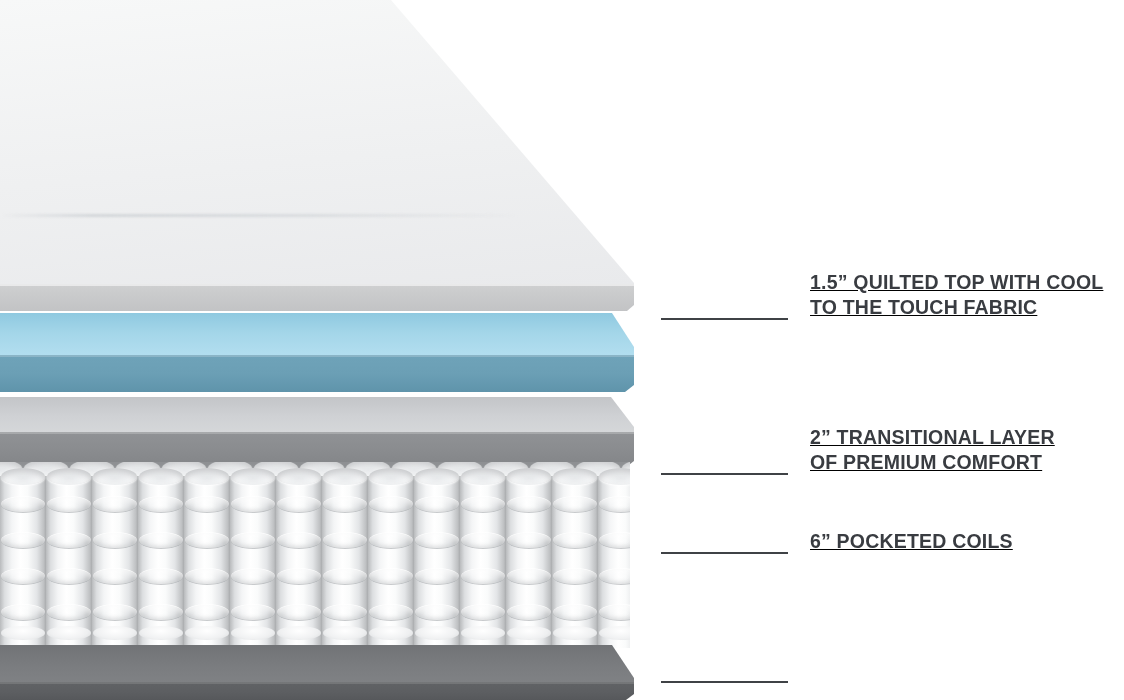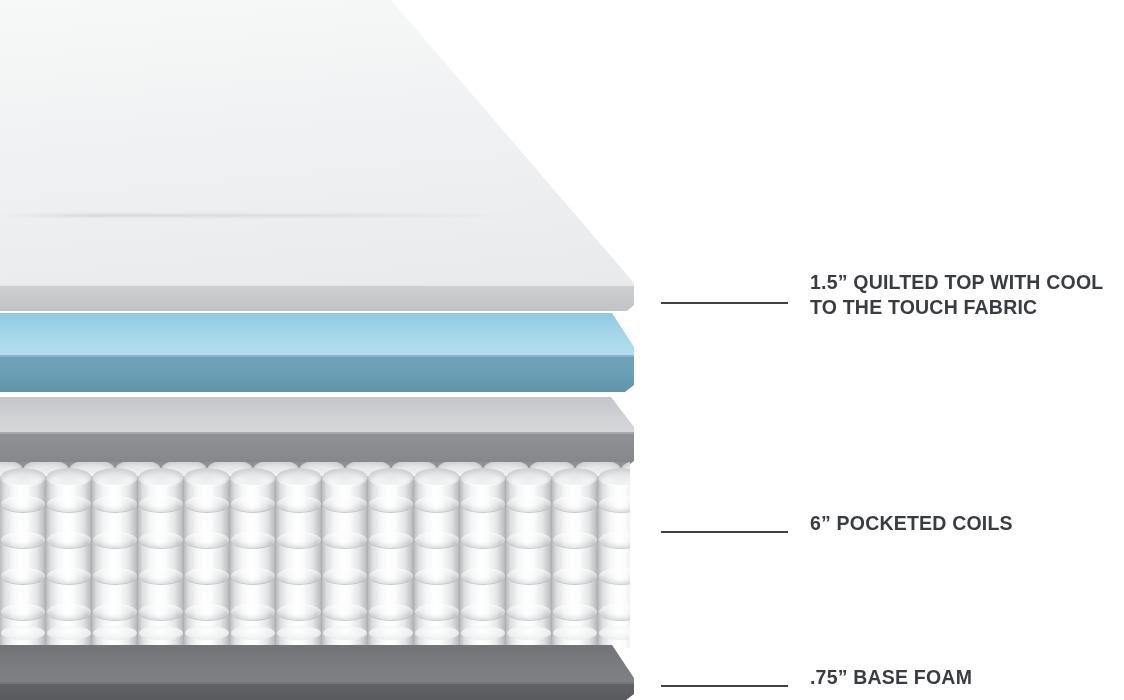--- a/index.html
+++ b/index.html
@@ -134,21 +134,21 @@
     background: linear-gradient(180deg, #616366 0%, #5c5e61 60%, #56585b 100%);
     clip-path: polygon(0 0, 634px 0, 634px 12px, 626px 18px, 0 18px);
   }
   #base-edge-face::before {
     content: "";
     position: absolute; left: 0; top: 0; width: 100%; height: 2px;
     background: rgba(255,255,255,.13);
   }
 
   
-  .callout { position: absolute; display: flex; align-items: center; }
+  .callout { position: absolute; display: flex; align-items: flex-end; text-decoration: underline; }
   .leader-line {
     width: 127px;
     height: 2px;
     background: #3f4246;
     flex: 0 0 auto;
   }
   .callout-text {
     margin-left: 22px;
     color: #393c41;
     font-family: "Liberation Sans", sans-serif;
@@ -158,21 +158,21 @@
     letter-spacing: .2px;
     white-space: pre-line;
     text-transform: uppercase;
   }
   #callout-quilted      { left: 661px; top: 270px; }
   #callout-quilted .leader-line { margin-top: 16px; }
   #callout-gel          { left: 661px; top: 358px; }
   #callout-gel .leader-line { margin-top: 16px; }
   #callout-transitional { left: 661px; top: 425px; }
   #callout-transitional .leader-line { margin-top: 16px; }
-  #callout-coils        { left: 661px; top: 511px; }
+  #callout-coils        { left: 661px; top: 529px; }
   #callout-coils .leader-line { margin-top: 16px; }
   #callout-base         { left: 661px; top: 665px; }
   #callout-base .leader-line { margin-top: 16px; }
 </style>
 </head>
 <body>
 
 <div id="stage">
 
   <div class="slab">
@@ -311,24 +311,28 @@
     <div class="slab-face" id="base-edge-face"></div>
   </div>
 
   <div class="callout" id="callout-quilted">
     <div class="leader-line"></div>
     <div class="callout-text">1.5” QUILTED TOP WITH COOL
 TO THE TOUCH FABRIC</div>
   </div>
 
 
+  <div class="callout" id="callout-transitional">
+    <div class="leader-line"></div>
+    <div class="callout-text">2” TRANSITIONAL LAYER
+OF PREMIUM COMFORT</div>
+  </div>
 
   <div class="callout" id="callout-coils">
     <div class="leader-line"></div>
     <div class="callout-text">6” POCKETED COILS</div>
   </div>
 
   <div class="callout" id="callout-base">
     <div class="leader-line"></div>
-    <div class="callout-text">.75” BASE FOAM</div>
   </div>
 
 </div>
 
 </body></html>

